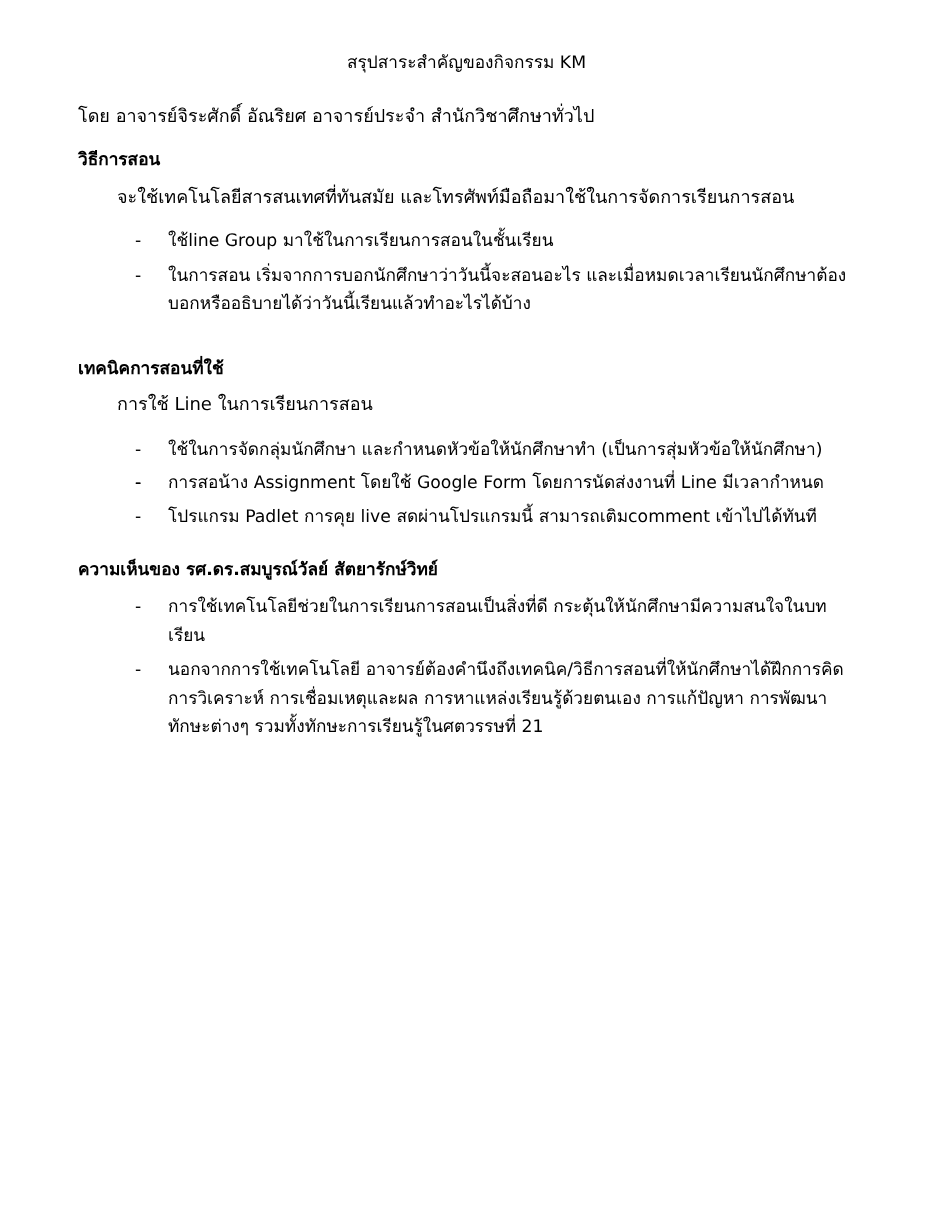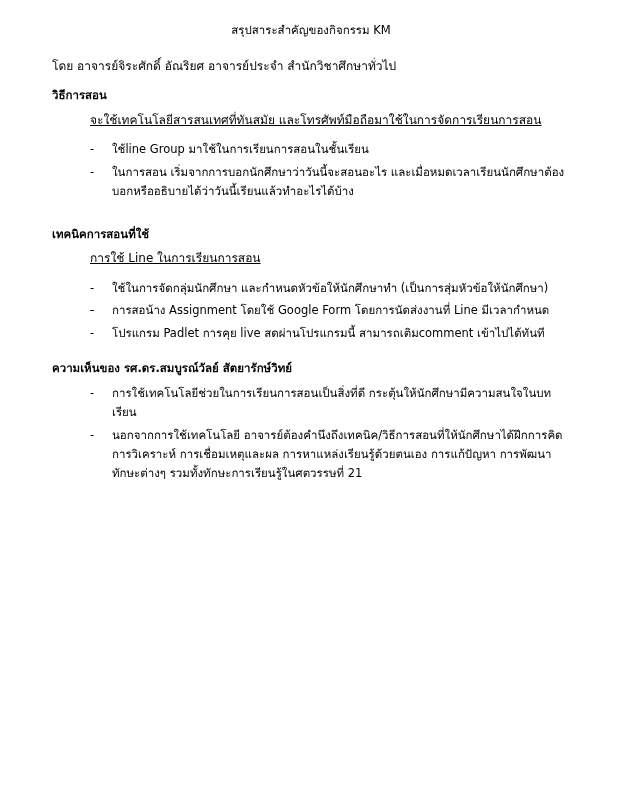--- a/index.html
+++ b/index.html
@@ -18,37 +18,36 @@
     position: relative;
     width: 622px;
     height: 810px;
     box-sizing: border-box;
     padding: 22px 52px 0 52px;
   }
   .doc-title {
     text-align: center;
     font-size: 11.5px;
     line-height: 1.5;
-    margin: 0 0 18px 0;
+    margin: 11px 0 18px 0;
     font-weight: normal;
   }
   .heading {
     font-weight: bold;
     font-size: 11.5px;
     line-height: 1.6;
     margin: 0 0 6px 0;
   }
   .para {
     font-size: 12px;
     line-height: 1.6;
     margin: 0 0 10px 0;
   }
   .indent-1 {
-    margin-left: 38px;
-    text-decoration: underline;
+    margin-left: 26px;
   }
   .gap-sm { height: 6px; }
   ul.bullets {
     list-style: none;
     margin: 0 0 10px 0;
     padding: 0 0 0 38px;
   }
   ul.bullets li {
     position: relative;
     font-size: 11.5px;

